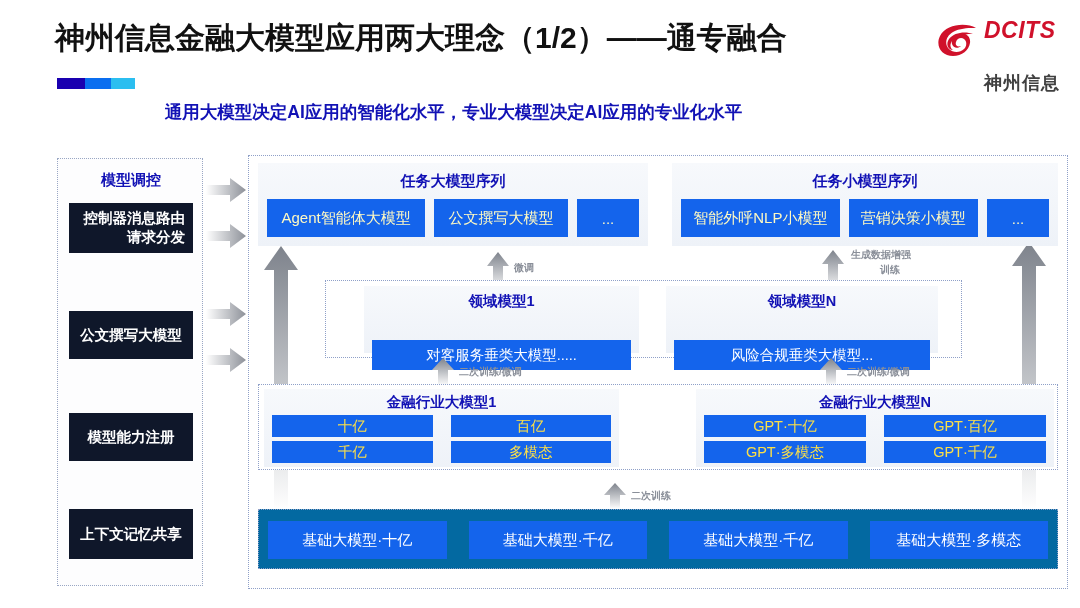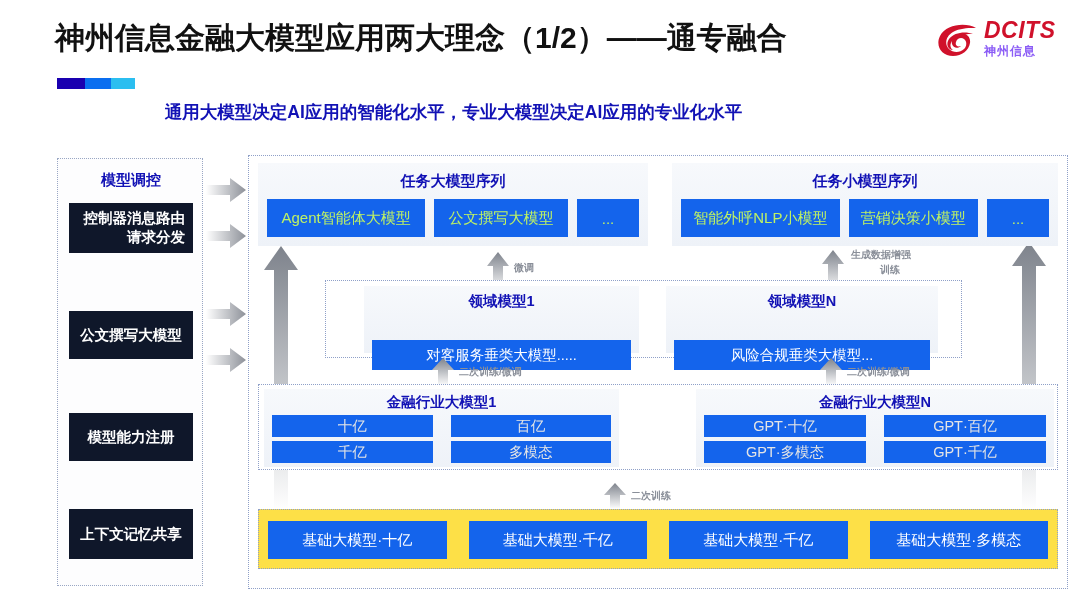--- a/index.html
+++ b/index.html
@@ -26,21 +26,21 @@
     position:absolute;left:0;top:100px;width:907px;
     text-align:center;
     font-size:17.5px;font-weight:bold;color:#1212b5;
     white-space:nowrap;
   }
   
   .logo{position:absolute;right:16px;top:18px;width:128px;height:50px;}
   .logo-mark{position:absolute;left:0;top:4px;width:44px;height:40px;}
   .logo-text{position:absolute;left:48px;top:0px;}
   .logo-en{font-size:23px;font-weight:bold;color:#d0112b;letter-spacing:0.5px;line-height:25px;font-style:italic;}
-  .logo-cn{font-size:12px;font-weight:bold;color:#8b5cf6;letter-spacing:1px;line-height:16px;}
+  .logo-cn{font-size:18px;font-weight:bold;color:#404040;letter-spacing:1px;line-height:16px;margin-top:32px;}
 
   
   .diagram{position:absolute;left:0;top:140px;width:1080px;height:468px;}
 
   
   .ctrl-col{
     position:absolute;left:57px;top:18px;width:146px;height:428px;
     border:1.5px dotted #9aa7c4;background:#fdfdfe;
     box-sizing:border-box;
   }
@@ -84,21 +84,21 @@
   .seq-right{left:672px;top:23px;width:386px;}
   .seq-title{
     position:absolute;left:0;top:9px;width:100%;text-align:center;
     font-size:15px;font-weight:bold;color:#1212b5;
   }
   .seq-items{
     position:absolute;left:9px;top:36px;right:9px;height:38px;
     display:flex;gap:9px;
   }
   .chip{
-    background:#1464ec;color:#bef264;
+    background:#1464ec;color:#fef9c3;
     display:flex;align-items:center;justify-content:center;
     font-size:15px;height:38px;box-sizing:border-box;
     white-space:nowrap;padding:0 6px;
   }
   .chip.wide{flex:1 1 auto;}
   .chip.dots{width:62px;flex:0 0 62px;font-size:15px;}
 
   
   .domain-frame{
     position:absolute;left:325px;top:140px;width:637px;height:78px;
@@ -133,28 +133,28 @@
   .fin-title{
     position:absolute;left:0;top:4px;width:100%;text-align:center;
     font-size:14.5px;font-weight:bold;color:#1212b5;
   }
   .fin-grid{
     position:absolute;left:8px;right:8px;top:26px;height:48px;
     display:grid;grid-template-columns:1fr 1fr;grid-template-rows:22px 22px;
     gap:4px 18px;
   }
   .fin-chip{
-    background:#1464ec;color:#e5e5e5;font-size:14.5px;
+    background:#1464ec;color:#fde047;font-size:14.5px;
     display:flex;align-items:center;justify-content:center;white-space:nowrap;
   }
 
   
   .base-frame{
     position:absolute;left:258px;top:369px;width:800px;height:60px;
-    border:1.3px dotted #8fa0c8;box-sizing:border-box;background:#fde047;
+    border:1.3px dotted #8fa0c8;box-sizing:border-box;background:#0369a1;
   }
   .base-row{
     position:absolute;left:9px;right:9px;top:11px;height:38px;
     display:flex;gap:22px;
   }
   .base-chip{
     flex:1 1 0;background:#1464ec;color:#fff;font-size:15px;
     display:flex;align-items:center;justify-content:center;white-space:nowrap;
   }
 

